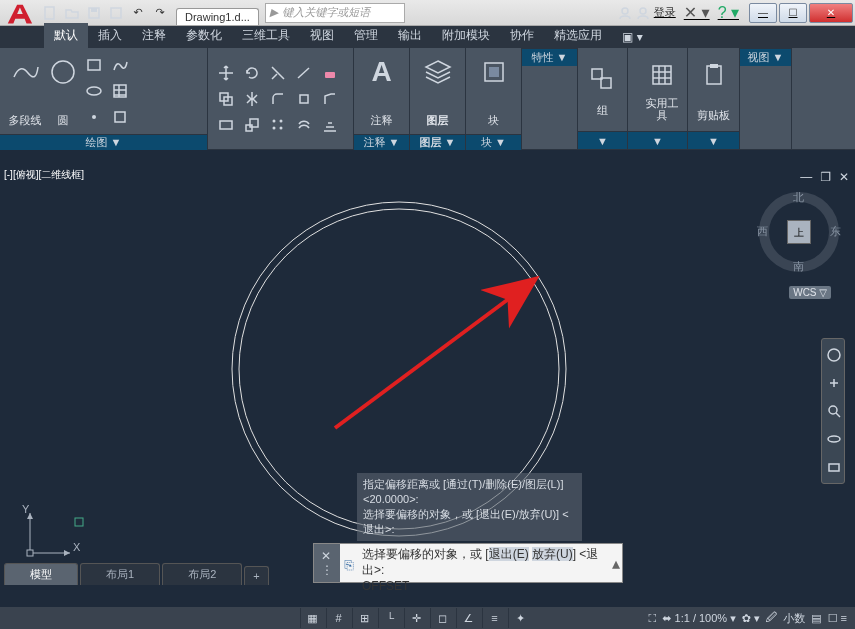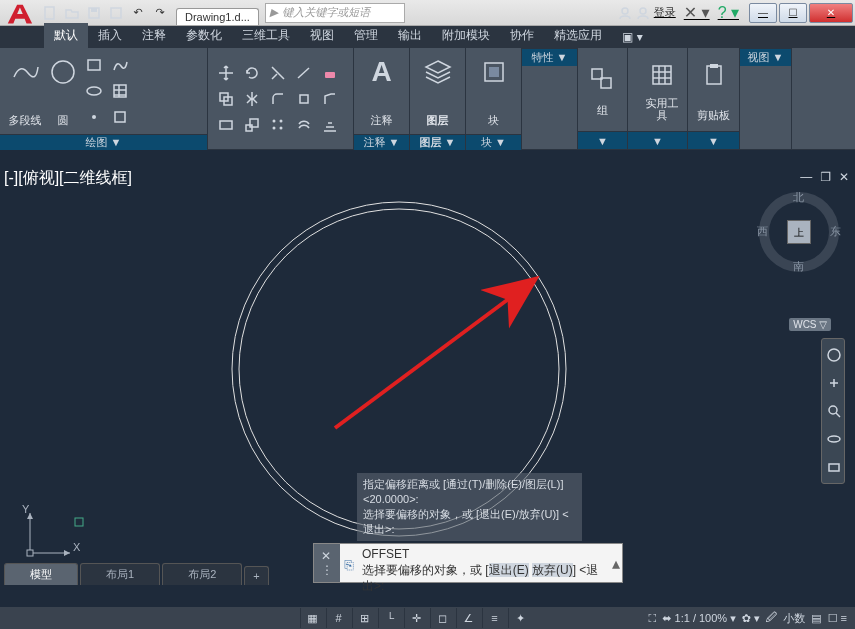--- a/index.html
+++ b/index.html
@@ -34,29 +34,29 @@
   .big-btn .lbl { color: #e0e4ea; font-size: 11px; text-align: center; line-height: 12px; }
   .smallgrid { display: flex; flex-direction: column; gap: 2px; }
   .smallrow { display: flex; gap: 2px; }
   .small-btn { width: 24px; height: 24px; background: #4a5562; display: flex; align-items: center; justify-content: center; }
   .stroke { stroke: #cfd6df; fill: none; stroke-width: 1.5; }
   .color-wheel { width: 32px; height: 32px; border-radius: 50%; background: conic-gradient(red,orange,yellow,lime,cyan,blue,magenta,red); position: relative; }
   .color-wheel::after { content: ''; position: absolute; inset: 6px; border-radius: 50%; background: #4a5562; }
 
   
   .viewport { position: absolute; top: 168px; left: 0; right: 0; bottom: 22px; background: #1e2a3a; }
-  .vp-label { position: absolute; top: 0; left: 4px; color: #fff; font-size: 16px; }
+  .vp-label { position: absolute; top: 0; left: 4px; color: #fff; font-size: 10px; }
   .vp-ctrl { position: absolute; top: 2px; right: 6px; color: #cfd6df; font-size: 12px; display: flex; gap: 8px; }
   .canvas { position: absolute; inset: 0; }
 
   .nav-cube { position: absolute; top: 24px; right: 16px; width: 80px; height: 80px; }
   .nav-cube .ring { position: absolute; inset: 0; border: 10px solid #55606e; border-radius: 50%; opacity: .5; }
   .nav-cube .face { position: absolute; top: 28px; left: 28px; width: 24px; height: 24px; background: #aab3bf; border: 1px solid #666; }
   .nav-cube .lab { position: absolute; color: #8a96a5; font-size: 11px; }
-  .wcs { position: absolute; top: 118px; right: 24px; background: #6a7684; color: #e0e4ea; font-size: 10px; padding: 1px 4px; border-radius: 2px; margin-top: 32px; }
+  .wcs { position: absolute; top: 118px; right: 24px; background: #6a7684; color: #e0e4ea; font-size: 10px; padding: 1px 4px; border-radius: 2px; }
 
   .nav-bar { position: absolute; right: 10px; top: 170px; width: 24px; background: #4a5562aa; border: 1px solid #666; border-radius: 3px; display: flex; flex-direction: column; gap: 8px; padding: 6px 2px; }
   .nav-bar div { width: 20px; height: 20px; display: flex; align-items: center; justify-content: center; color: #aab3bf; }
 
   .ucs-icon { position: absolute; left: 20px; bottom: 44px; width: 60px; height: 60px; }
 
   .cmd-history { position: absolute; left: 357px; bottom: 66px; width: 225px; background: rgba(90,100,112,.6); color: #d8dde4; font-size: 11px; padding: 4px 6px; line-height: 15px; }
 
   .cmd-line { position: absolute; left: 313px; bottom: 24px; width: 310px; height: 40px; background: #f4f4f4; border: 1px solid #888; display: flex; }
   .cmd-handle { width: 26px; background: #5a6470; display: flex; align-items: center; justify-content: center; color: #cfd6df; font-size: 12px; }
@@ -481,24 +481,24 @@
 
   <div class="cmd-history">
     <div>指定偏移距离或 [通过(T)/删除(E)/图层(L)] &lt;20.0000&gt;:</div>
     <div>选择要偏移的对象，或 [退出(E)/放弃(U)] &lt;退出&gt;:</div>
   </div>
 
   <div class="cmd-line">
     <div class="cmd-handle">✕<br>⋮</div>
     <div class="cmd-icon">⎘</div>
     <div class="cmd-text">
-      <div><span style="font-weight:500;">OFFSET</span></div>
       <div>
         <span>选择要偏移的对象，或 [</span><span class="kw">退出(E)</span> <span class="kw">放弃(U)</span><span>] &lt;退出&gt;:</span>
       </div>
+      <div><span style="font-weight:500;">OFFSET</span></div>
     </div>
     <div style="width:12px;display:flex;align-items:center;justify-content:center;color:#666;">▴</div>
   </div>
 
   <div class="btabs">
     <div class="btab active">模型</div>
     <div class="btab">布局1</div>
     <div class="btab">布局2</div>
     <div class="btab" style="padding:3px 8px;">+</div>
   </div>

